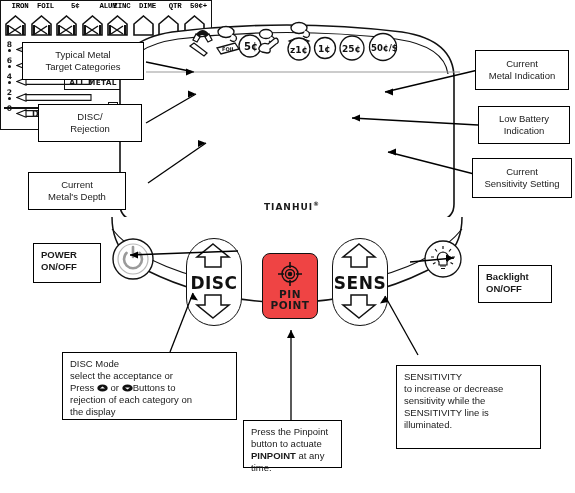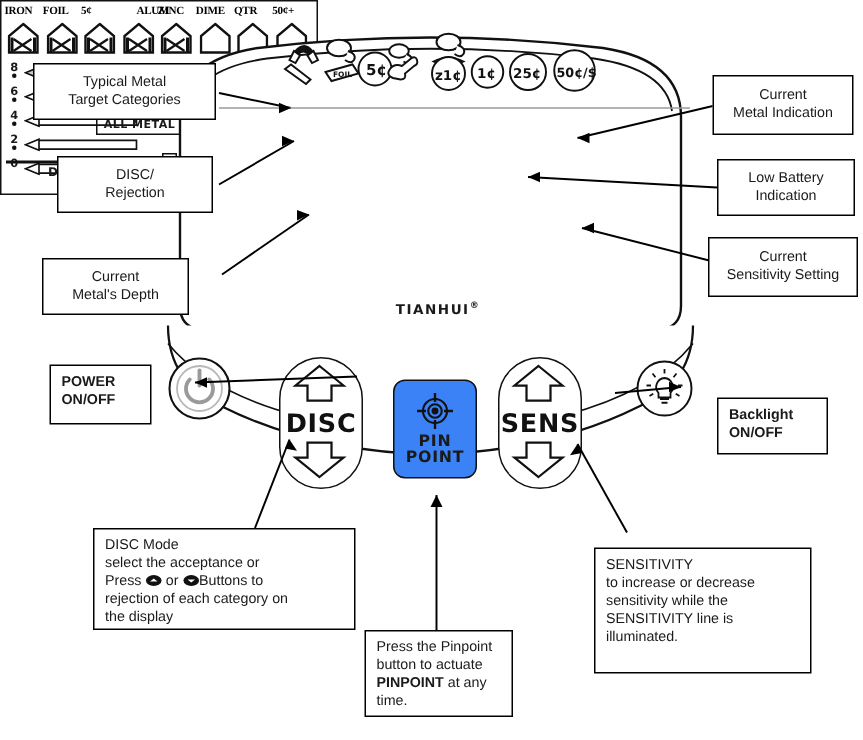--- a/index.html
+++ b/index.html
@@ -24,22 +24,22 @@
   
   #housing{left:112px;top:18px;width:350px;height:205px;z-index:1;}
   #housing-lower{left:108px;top:215px;width:358px;height:110px;z-index:1;}
 
   
   #lcd{left:186px;top:64px;width:212px;height:130px;border:1.7px solid #111;
        background:#fff;box-sizing:border-box;z-index:3;}
 
   .catlabels{position:absolute;left:0;top:2px;width:100%;height:13px;}
   .catlabel{position:absolute;font-size:7.4px;font-weight:bold;
-            letter-spacing:-.2px;text-align:left;color:#000;
-            font-family:Liberation Serif, serif;}
+            letter-spacing:-.2px;text-align:right;color:#000;
+            font-family:Liberation Mono, monospace;}
   .houses{position:absolute;left:0;top:15px;width:100%;height:22px;}
   .house{position:absolute;width:21px;height:21px;}
 
   
   #depth{position:absolute;left:5px;top:40px;width:92px;height:80px;}
   .dnum{position:absolute;left:0;width:9px;text-align:center;font-size:7.6px;
         font-weight:bold;font-family:"DejaVu Sans", sans-serif;line-height:8px;}
   .ddot{position:absolute;left:3px;width:3px;height:3px;background:#111;border-radius:50%;}
   .dbar{position:absolute;left:11px;height:8px;}
   #depthword{position:absolute;left:6px;top:110px;width:86px;text-align:center;
@@ -77,21 +77,21 @@
   #topicons{position:absolute;left:186px;top:20px;width:215px;height:44px;z-index:3;}
 
   
   .rockerwrap{position:absolute;width:56px;height:88px;border:1.7px solid #111;
               border-radius:28px;box-sizing:border-box;background:#fff;z-index:4;}
   .rockerlabel{position:absolute;width:56px;text-align:center;font-size:17px;
                font-weight:bold;letter-spacing:.5px;color:#111;z-index:5;
                font-family:"DejaVu Sans", sans-serif;}
   #ppbtn{position:absolute;left:262px;top:253px;width:56px;height:66px;
          border:1.7px solid #111;border-radius:8px;box-sizing:border-box;
-         background:#3b82f6;z-index:4;display:flex;flex-direction:column;
+         background:#ef4444;z-index:4;display:flex;flex-direction:column;
          align-items:center;justify-content:center;}
   #ppbtn .t{font-size:10.5px;font-weight:bold;line-height:11px;letter-spacing:.5px;
             font-family:"DejaVu Sans", sans-serif;}
   #powerbtn{position:absolute;left:112px;top:238px;width:42px;height:42px;z-index:4;}
   #lightbtn{position:absolute;left:424px;top:240px;width:38px;height:38px;z-index:4;}
 </style>
 </head>
 <body>
 
 <svg class="lead" viewBox="0 0 575 493">
@@ -395,21 +395,21 @@
     <span>or</span>
     <svg width="11" height="8" viewBox="0 0 11 8" style="vertical-align:-1px">
         <ellipse cx="5.5" cy="4" rx="5.2" ry="3.6" fill="#111"></ellipse>
         <path d="M3 3.4 l2.5 2 l2.5 -2 z" fill="#fff"></path>
       </svg><span>Buttons to</span>
   </span>
   <span class="ln">rejection of each category on</span>
   <span class="ln">the display</span>
 </div>
 
-<div class="callout left-align" style="left:243px;top:420px;width:99px;height:58px;text-align:center;">
+<div class="callout left-align" style="left:243px;top:420px;width:99px;height:48px;text-align:center;">
   <span class="ln">Press the Pinpoint</span>
   <span class="ln">button to actuate</span>
   <span class="ln"><b>PINPOINT</b> <span>at any</span></span>
   <span class="ln">time.</span>
 </div>
 
 <div class="callout left-align" style="left:396px;top:365px;width:145px;height:84px;">
   <span class="ln">SENSITIVITY</span>
   <span class="ln">to increase or decrease</span>
   <span class="ln">sensitivity while the</span>

